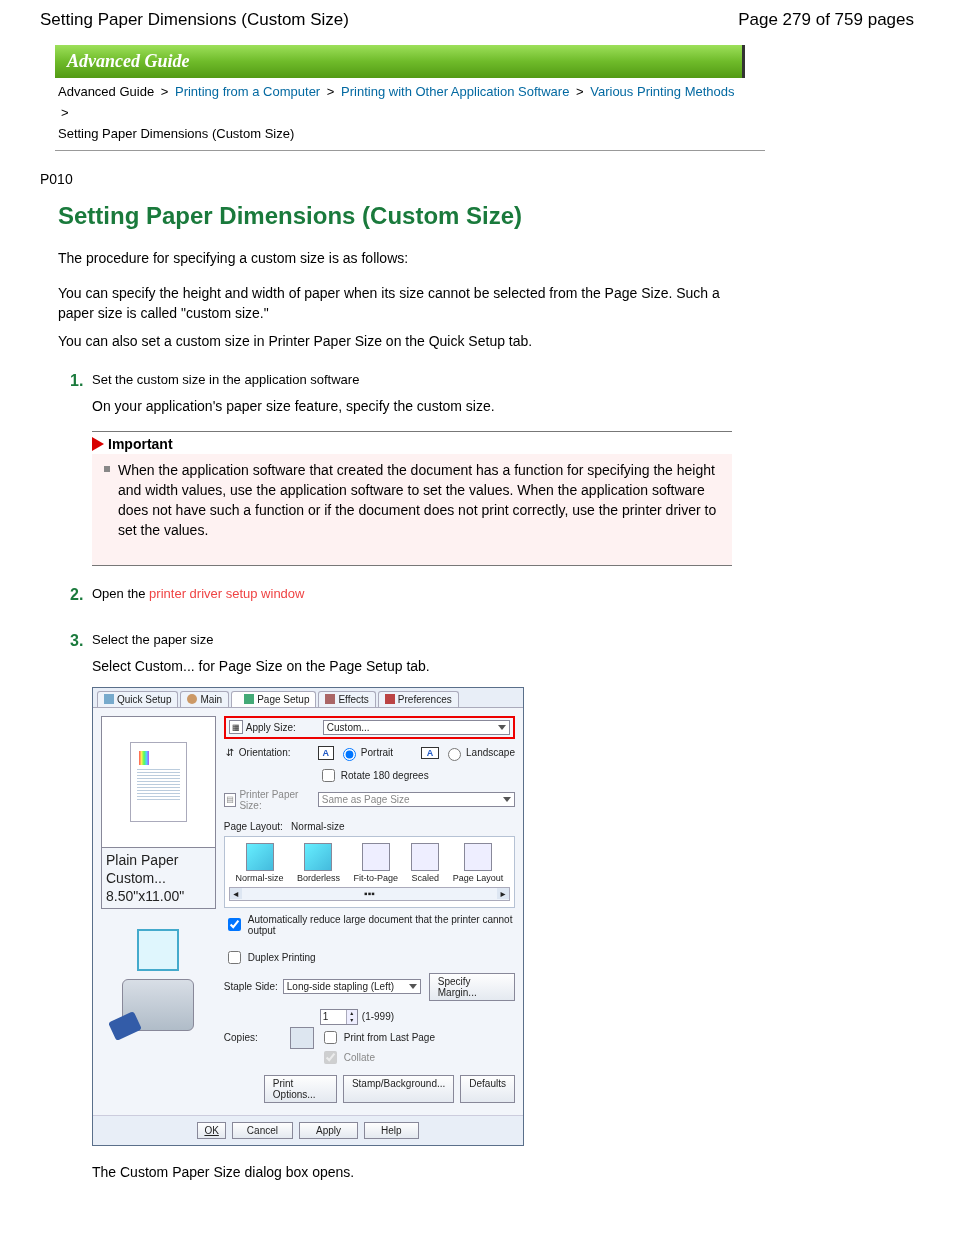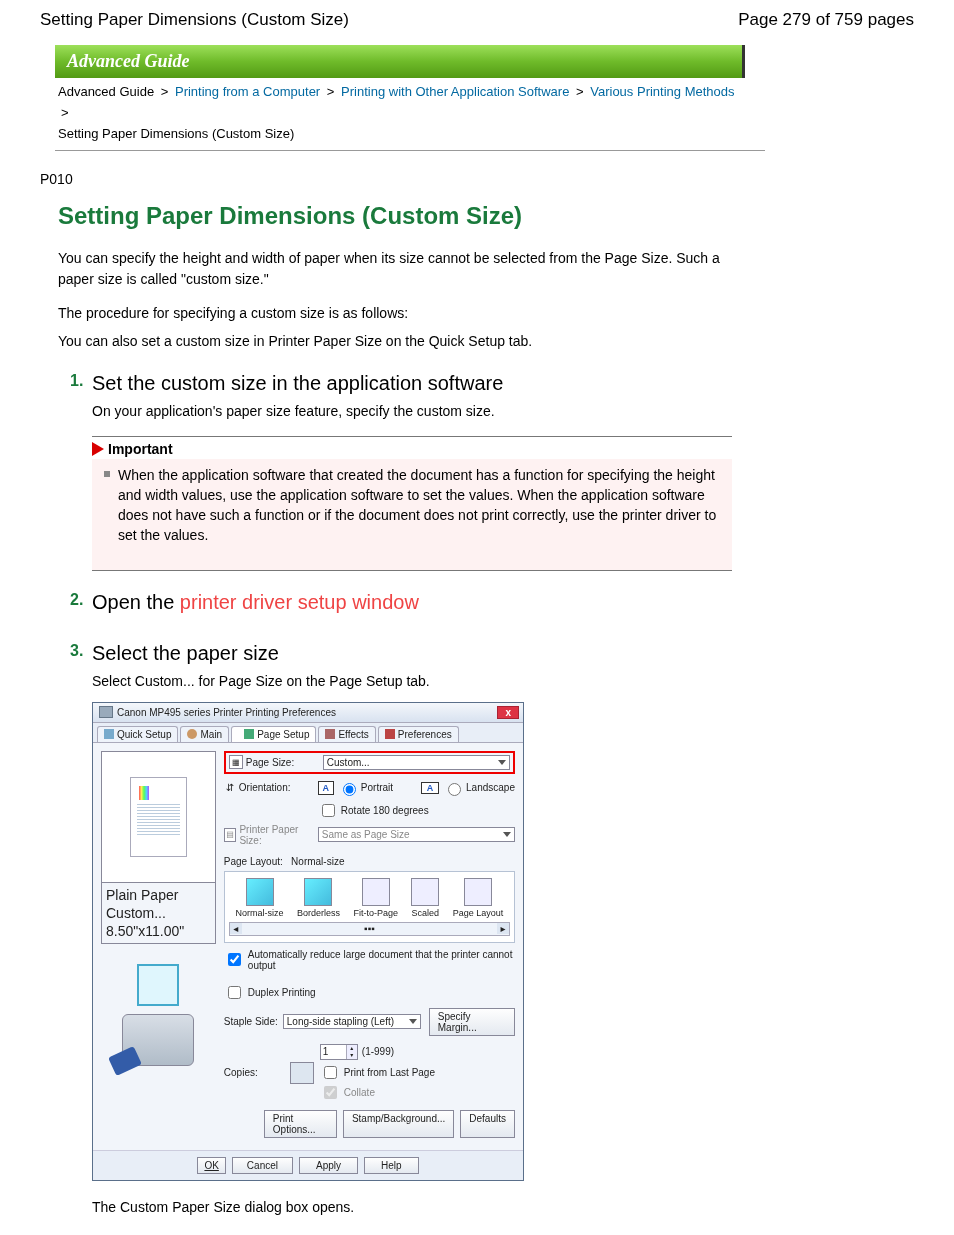--- a/index.html
+++ b/index.html
@@ -47,21 +47,21 @@
   .code-id { font-size: 14px; margin-bottom: 15px; }
   .main-title {
     color: #1a7a3c;
     font-size: 24px;
     font-weight: bold;
     margin: 0 0 18px 18px;
   }
   .body-text { margin: 0 0 14px 18px; line-height: 1.45; max-width: 680px; }
   .step-row { display:flex; margin: 20px 0 6px 30px; }
   .step-num { color: #1a7a3c; font-weight: bold; font-size: 16px; width: 22px; }
-  .step-title { font-size: 20px; }
+  .step-title { font-size: 13px; }
   .step-sub { margin: 4px 0 10px 52px; max-width: 650px; line-height:1.5;}
   .link-green { color: #ef4444; text-decoration: none; }
   .important-box {
     margin: 14px 0 10px 52px;
     width: 640px;
     border-top: 1px solid #777;
     border-bottom: 1px solid #777;
     background: #fef2f2;
     padding-bottom: 24px;
   }
@@ -177,22 +177,22 @@
     <span class="sep">&gt;</span><br>
     <span>Setting Paper Dimensions (Custom Size)</span>
   </div>
 
   <hr class="hr-line">
 
   <div class="code-id">P010</div>
 
   <div class="main-title">Setting Paper Dimensions (Custom Size)</div>
 
+  <p class="body-text">The procedure for specifying a custom size is as follows:</p>
   <p class="body-text">You can specify the height and width of paper when its size cannot be selected from the Page Size. Such a paper size is called "custom size."</p>
-  <p class="body-text">The procedure for specifying a custom size is as follows:</p>
   <p class="body-text" style="margin-top:-6px;">You can also set a custom size in Printer Paper Size on the Quick Setup tab.</p>
 
   <div class="step-row">
     <div class="step-num">1.</div>
     <div class="step-title">Set the custom size in the application software</div>
   </div>
   <div class="step-sub">On your application's paper size feature, specify the custom size.</div>
 
   <div class="important-box">
     <div class="important-head">
@@ -212,27 +212,20 @@
     </div>
   </div>
 
   <div class="step-row" style="margin-top:28px;">
     <div class="step-num">3.</div>
     <div class="step-title">Select the paper size</div>
   </div>
   <div class="step-sub">Select Custom... for Page Size on the Page Setup tab.</div>
 
   <div class="dialog">
-    <div class="dlg-title">
-      <div class="dlg-title-left">
-        <span class="printer-ico"></span>
-        <span>Canon MP495 series Printer Printing Preferences</span>
-      </div>
-      <span class="close-btn">x</span>
-    </div>
     <div class="tabs">
       <div class="tab">
           <span class="tab-ico ico-qs"></span>
           <span>Quick Setup</span>
         </div>
       <div class="tab">
           <span class="tab-ico ico-main"></span>
           <span>Main</span>
         </div>
       <div class="tab active">
@@ -273,21 +266,21 @@
         <div class="printer-img">
           <div class="paper-stack"></div>
           <div class="printer-body"></div>
         </div>
       </div>
       <div class="dlg-right">
         <div class="red-box">
           <div class="fr" style="margin-bottom:0;">
             <div class="fr-lbl">
                 <span class="mini-ico">▦</span>
-                <span>Page Size:</span>
+                <span>Apply Size:</span>
               </div>
             <div class="dd">
                 <span>Custom...</span>
                 <span class="dd-arrow"></span>
               </div>
           </div>
         </div>
         <div class="fr">
           <div class="fr-lbl">
               <span style="width:12px;text-align:center;">⇵</span>

